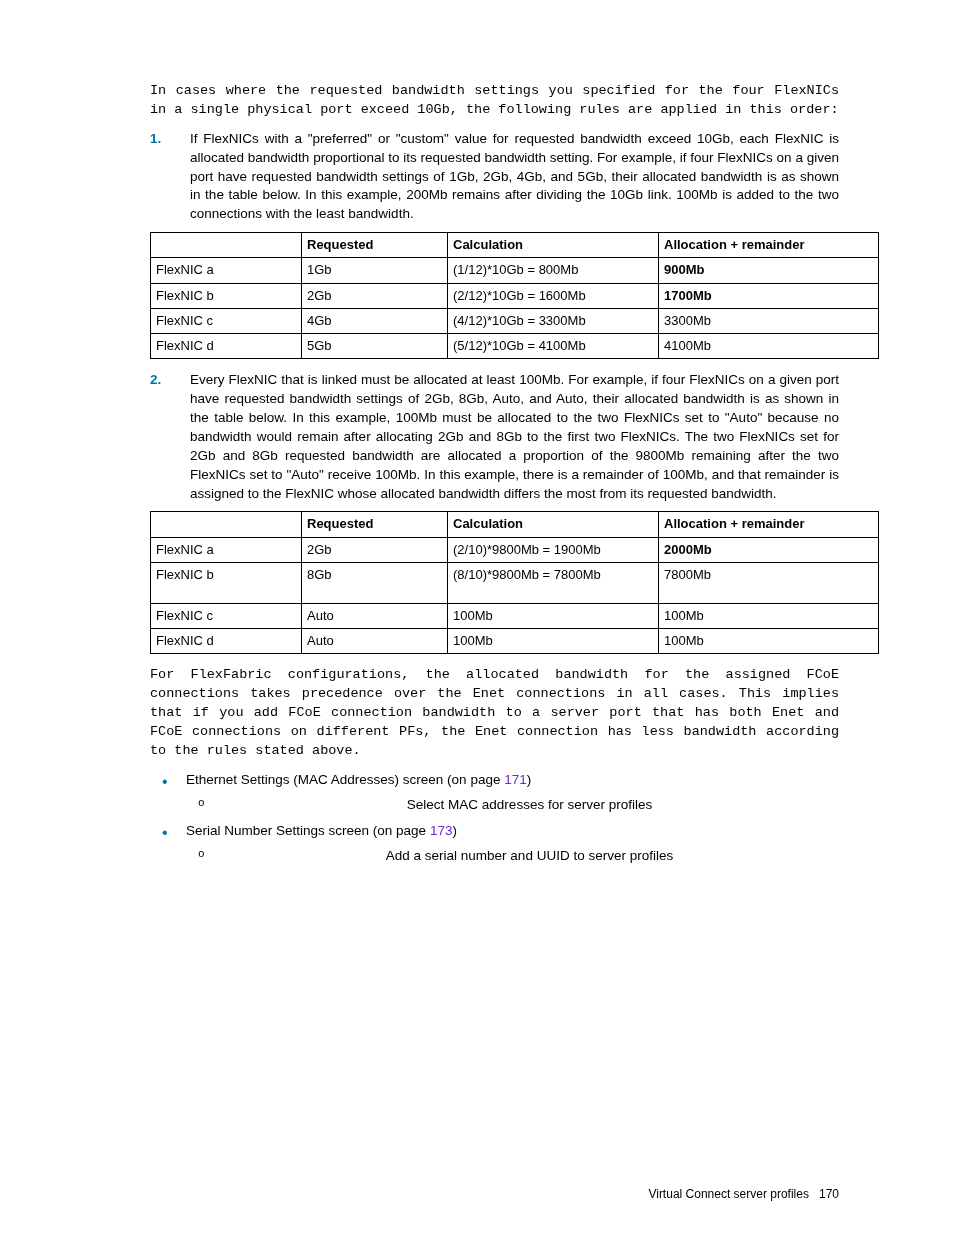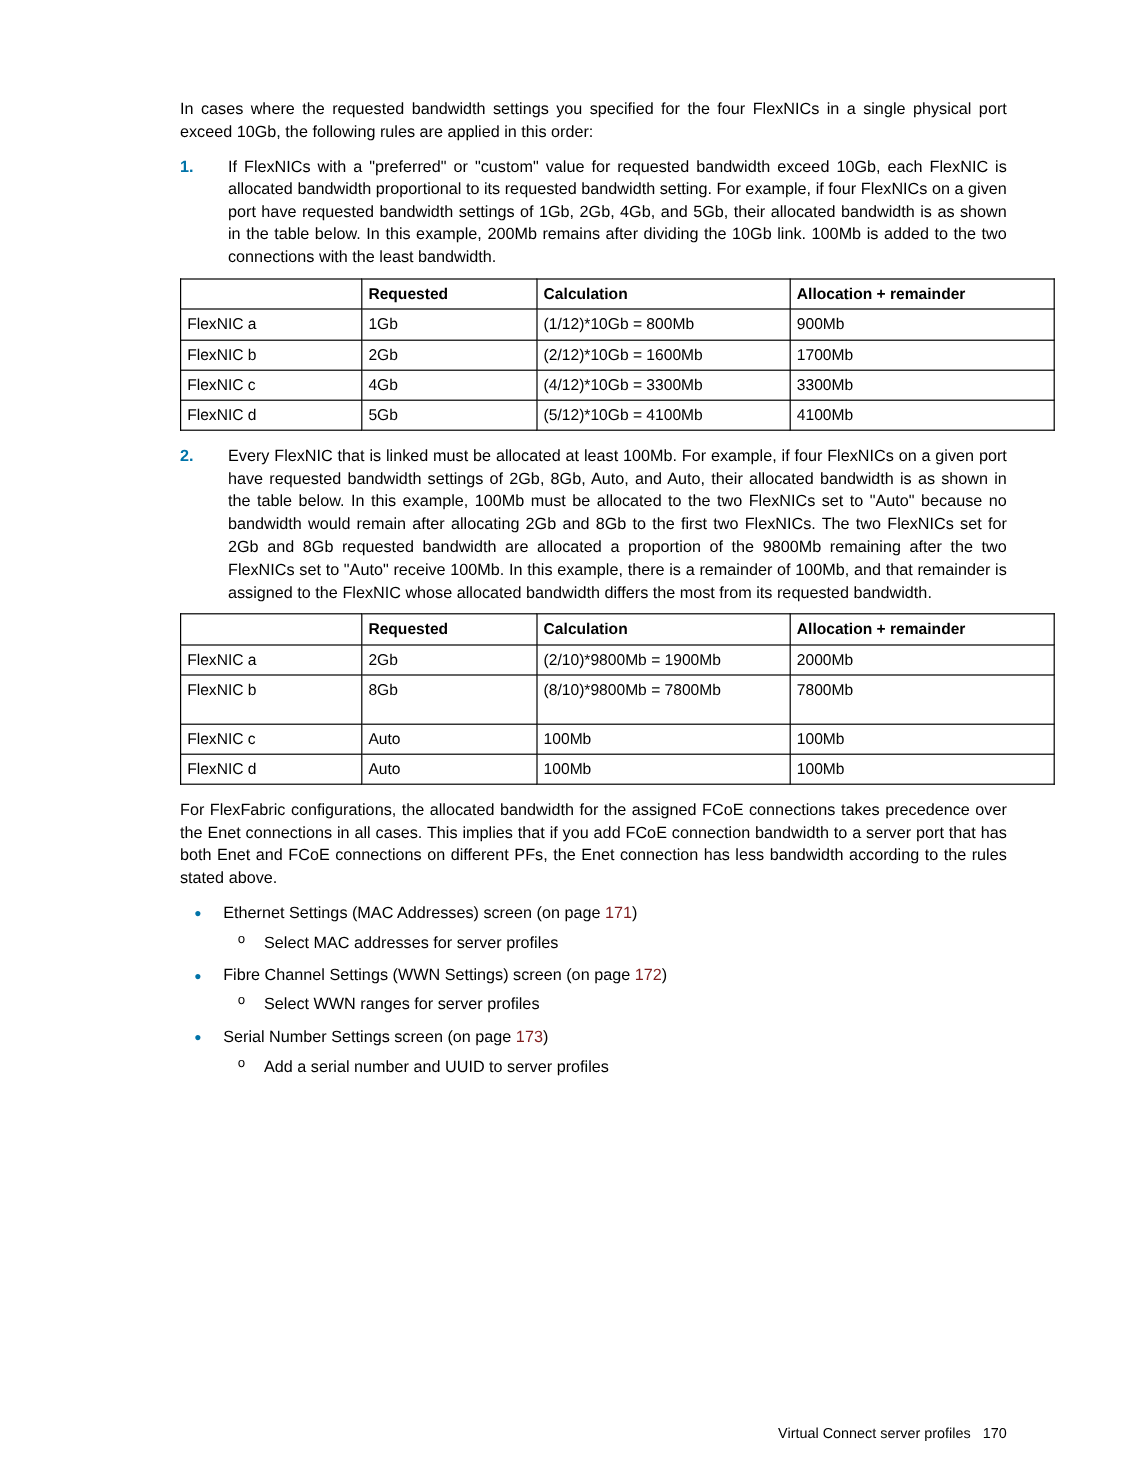--- a/index.html
+++ b/index.html
@@ -14,20 +14,21 @@
   .page {
     width: 954px;
     min-height: 1235px;
     padding: 82px 115px 40px 115px;
     box-sizing: border-box;
     position: relative;
   }
   .para {
     margin: 0 0 10px 35px;
     text-align: justify;
+    font-family: Liberation Mono, monospace;
   }
   ol.numlist {
     list-style: none;
     margin: 8px 0 0 35px;
     padding: 0;
   }
   ol.numlist > li {
     margin-bottom: 8px;
     padding-left: 40px;
     position: relative;
@@ -48,21 +49,21 @@
   }
   table.data th, table.data td {
     border: 1px solid #000;
     padding: 3px 5px;
     text-align: left;
     vertical-align: top;
   }
   table.data th {
     font-weight: bold;
   }
-  .bold { font-weight: normal; }
+  .bold { font-weight: bold; }
   h1.section {
     font-weight: 300;
     font-size: 34px;
     color: #0073a8;
     margin: 28px 0 14px 0;
     line-height: 1.3;
   }
   ul.bullets {
     list-style: none;
     margin: 4px 0 0 35px;
@@ -78,35 +79,36 @@
     position: absolute;
     left: 12px;
     top: 0;
     color: #0073a8;
     font-size: 16px;
   }
   ul.sub {
     list-style: none;
     margin: 6px 0 0 0;
     padding: 0;
+    text-align: center;
   }
   ul.sub > li {
     position: relative;
     padding-left: 34px;
     margin-bottom: 4px;
   }
   ul.sub > li::before {
     content: "o";
     position: absolute;
     left: 12px;
     top: 0;
     font-family: "Courier New", monospace;
     font-size: 11px;
   }
-  .link { color: #7f1d1d; }
+  .link { color: #6d28d9; }
   .footer {
     position: absolute;
     bottom: 32px;
     right: 115px;
     font-size: 12px;
   }
 </style>
 </head>
 <body>
 
@@ -203,23 +205,20 @@
   </table>
 
   <p class="para">For FlexFabric configurations, the allocated bandwidth for the assigned FCoE connections takes precedence over the Enet connections in all cases. This implies that if you add FCoE connection bandwidth to a server port that has both Enet and FCoE connections on different PFs, the Enet connection has less bandwidth according to the rules stated above.</p>
 
 
 
   <ul class="bullets">
       <li><span>Ethernet Settings (MAC Addresses) screen (on page </span><span class="link">171</span><span>)</span><ul class="sub">
           <li>Select MAC addresses for server profiles</li>
         </ul></li>
-      <li><span>Fibre Channel Settings (WWN Settings) screen (on page </span><span class="link">172</span><span>)</span><ul class="sub">
-          <li>Select WWN ranges for server profiles</li>
-        </ul></li>
       <li><span>Serial Number Settings screen (on page </span><span class="link">173</span><span>)</span><ul class="sub">
           <li>Add a serial number and UUID to server profiles</li>
         </ul></li>
     </ul>
 
   <div class="footer">
     <span>Virtual Connect server profiles</span>&nbsp;&nbsp;&nbsp;<span>170</span>
   </div>
 
 </div>

